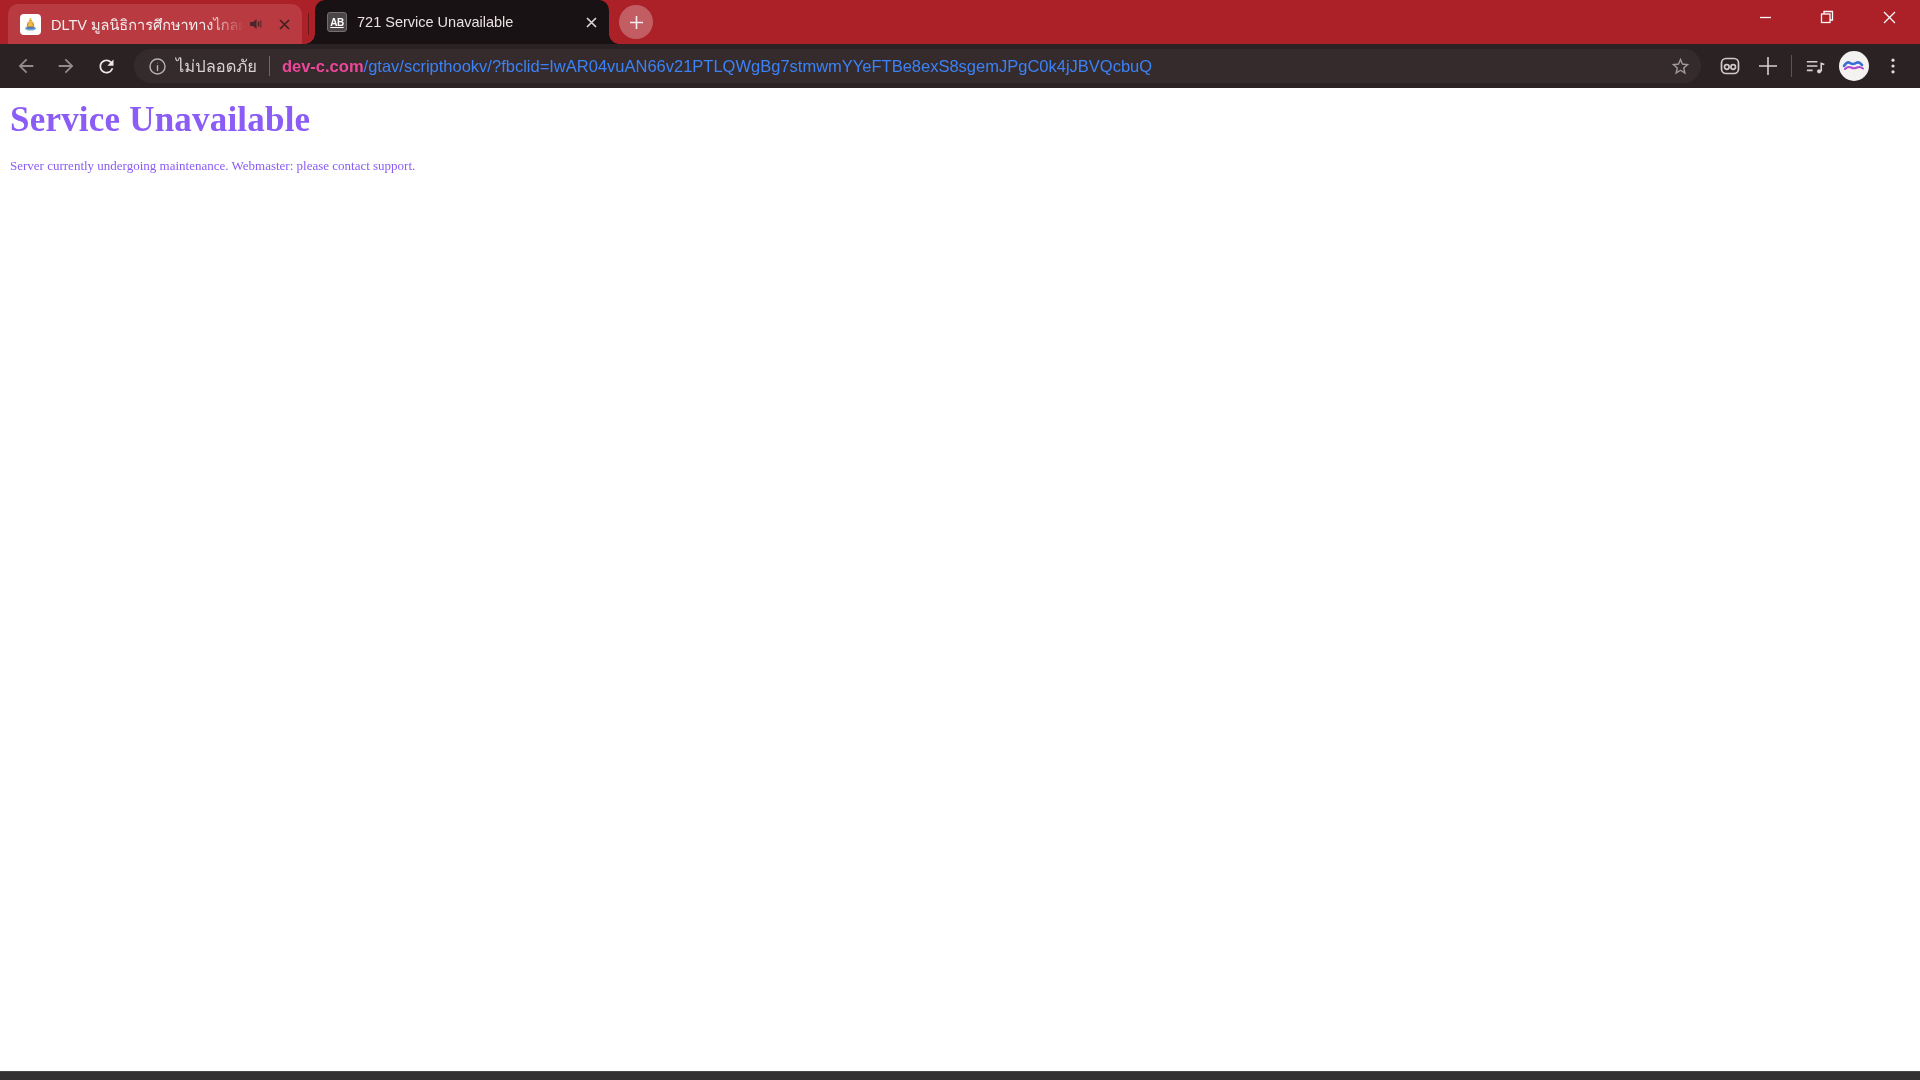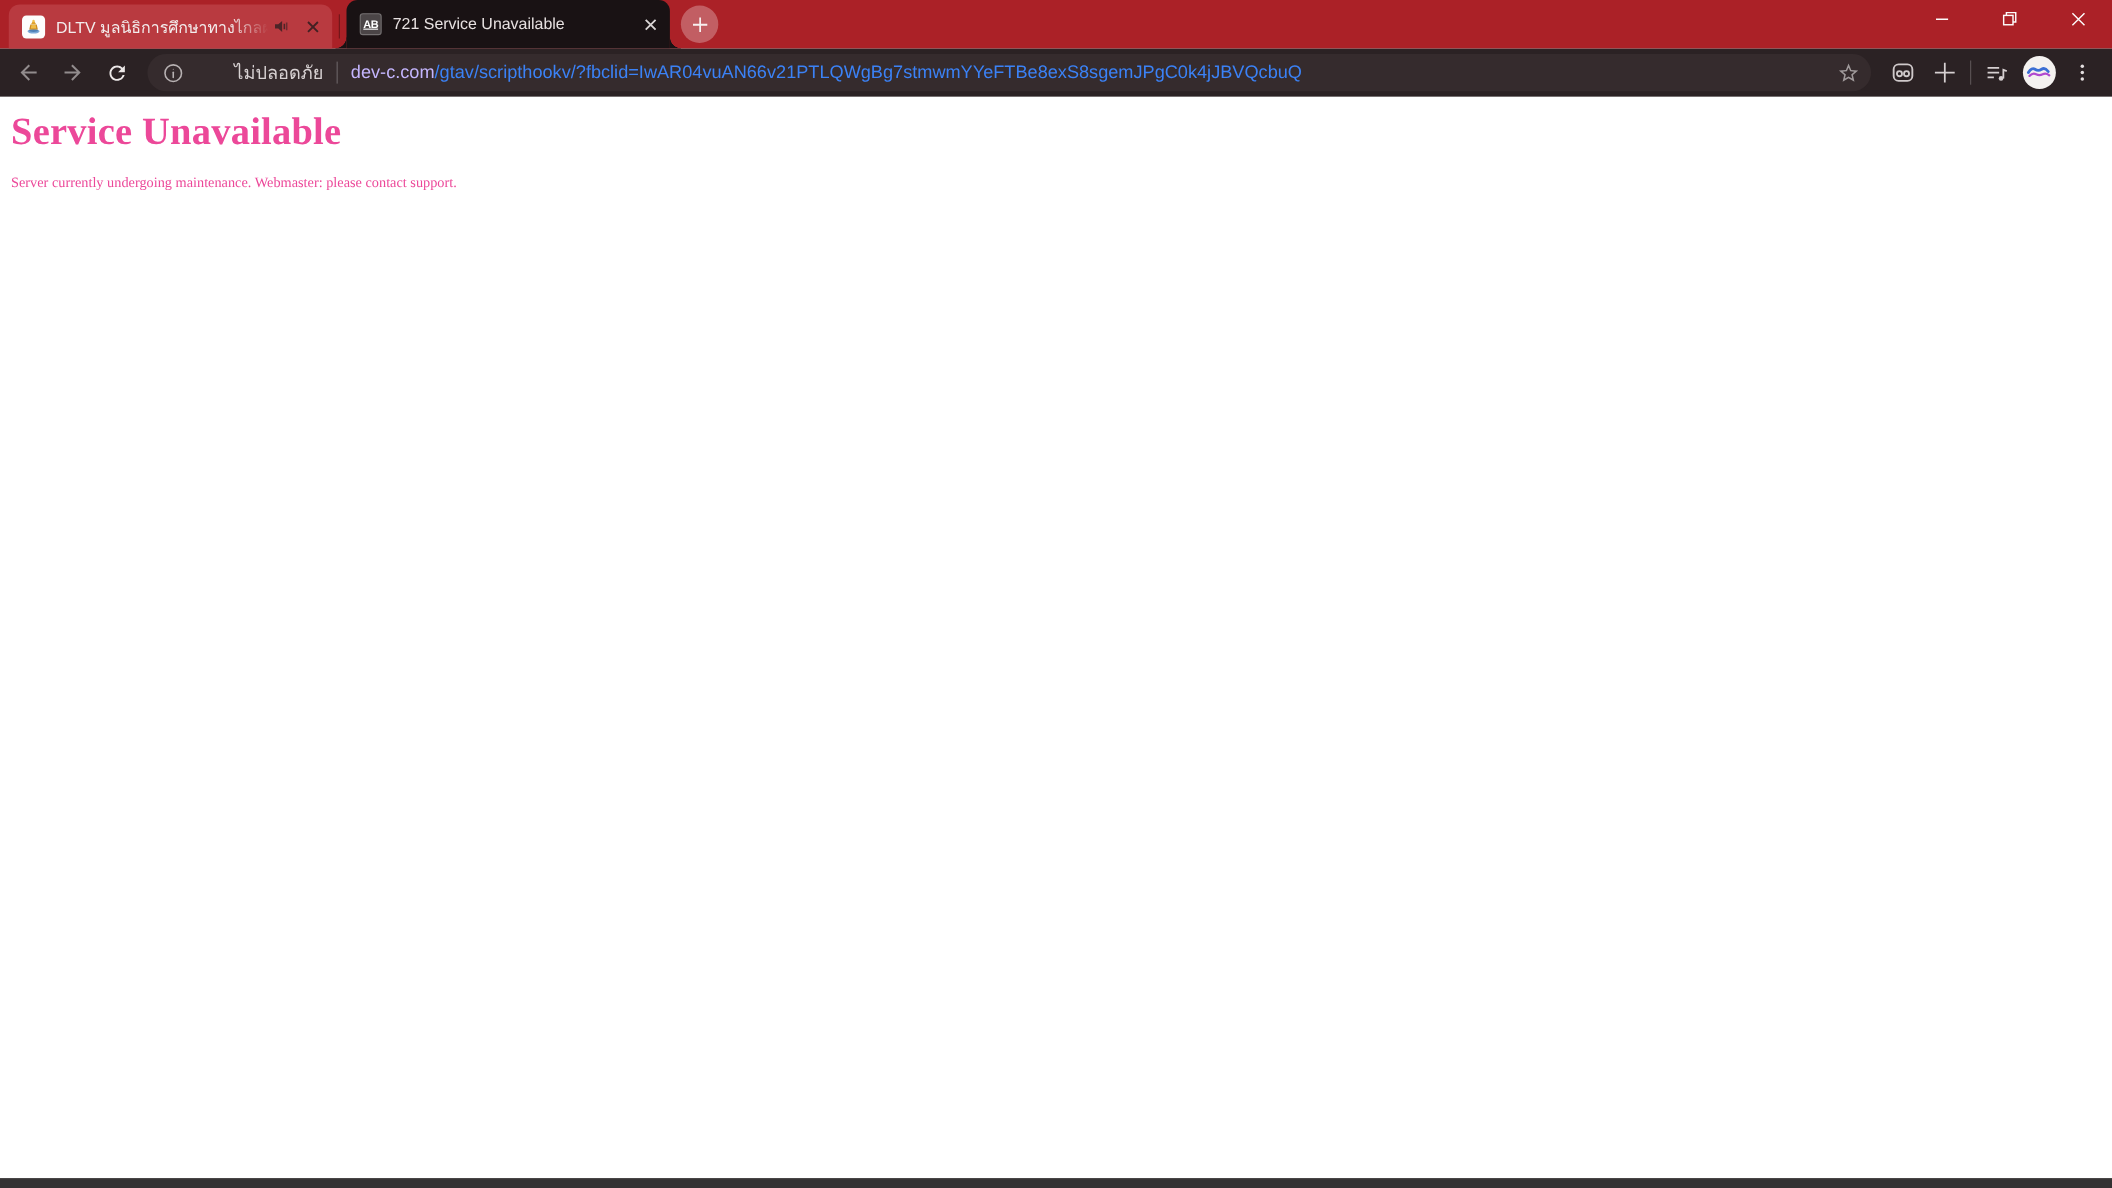--- a/index.html
+++ b/index.html
@@ -84,44 +84,44 @@
     display: flex; align-items: center; justify-content: center; cursor: pointer;
   }
   .omnibox {
     flex: 1 1 auto; height: 34px; margin: 0 10px 0 8px;
     background: var(--omnibox-bg, #352b2d);
     border-radius: 17px;
     display: flex; align-items: center;
     padding: 0 10px 0 14px;
     min-width: 0;
   }
-  .security-chip { display: flex; align-items: center; flex: 0 0 auto; cursor: pointer; gap: 37px; }
+  .security-chip { display: flex; align-items: center; flex: 0 0 auto; cursor: pointer; }
   .security-label { color: #d8d2d3; font-size: 16.5px; margin-left: 9px; }
   .omni-sep { width: 1px; height: 20px; background: #6d6567; margin: 0 12px; flex: 0 0 auto; }
   .url { flex: 1 1 auto; font-size: 16.5px; white-space: nowrap; overflow: hidden; min-width: 0; }
-  .url .domain { color: #c4b5fd; }
+  .url .domain { color: #ec4899; font-weight: bold; }
   .url .path   { color: #3b82f6; }
   .omni-star { flex: 0 0 auto; margin-left: 8px; cursor: pointer; display: flex; }
   .tool-icon {
     width: 38px; height: 38px; flex: 0 0 auto; border-radius: 50%;
     display: flex; align-items: center; justify-content: center; cursor: pointer;
   }
   .toolbar-sep { width: 1px; height: 22px; background: #5c5557; margin: 0 4px; flex: 0 0 auto; }
   .avatar {
     width: 30px; height: 30px; border-radius: 50%; background: #f4f2f0;
     display: flex; align-items: center; justify-content: center; overflow: hidden;
     flex: 0 0 auto; margin: 0 5px; cursor: pointer;
   }
 
   
   .content {
     flex: 1 1 auto; background: var(--page-bg, #ffffff);
     padding: 4px 10px; overflow: hidden;
     font-family: "Liberation Serif", "DejaVu Serif", serif;
-    color: #ec4899;
+    color: #8b5cf6;
   }
   .content h1 { font-size: 35px; font-weight: bold; margin: 8px 0 0 0; letter-spacing: 0.2px; }
   .content p  { font-size: 13px; margin-top: 18px; }
 
   
   .taskbar { height: 9px; flex: 0 0 9px; background: var(--taskbar-bg, #333132); border-top: 1px solid #4a4748; }
 
   svg { display: block; }
 </style>
 </head>

